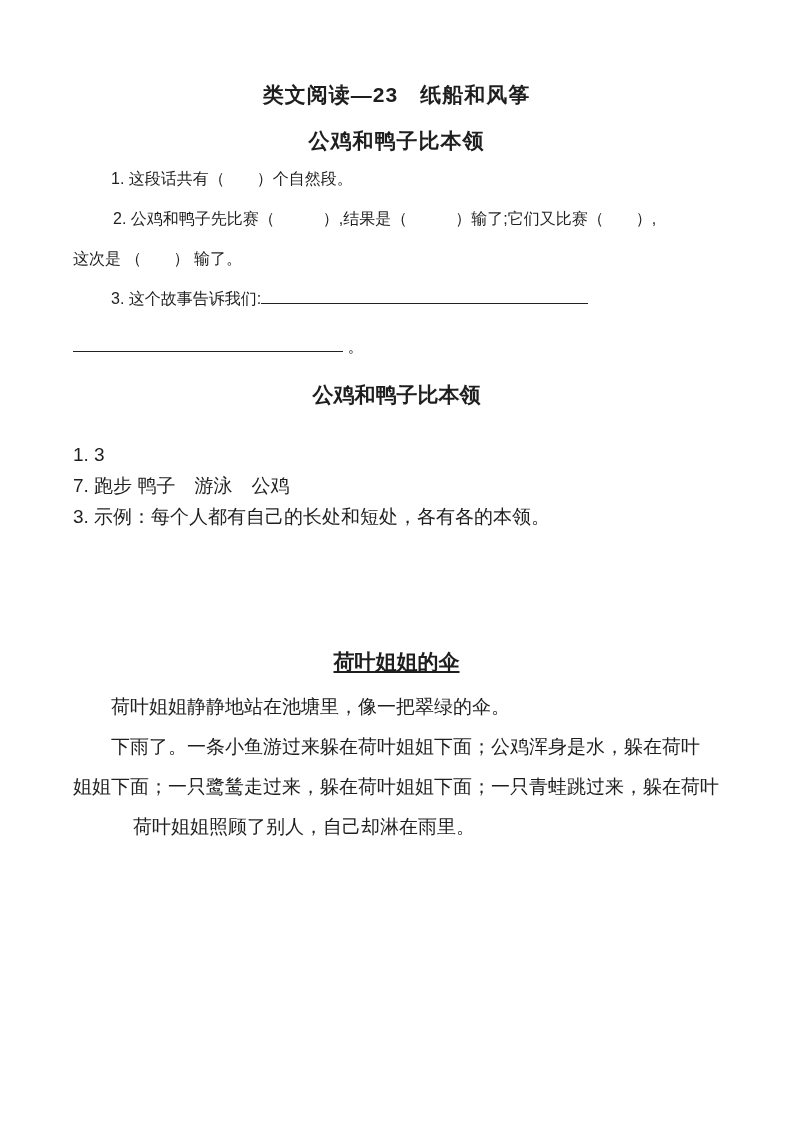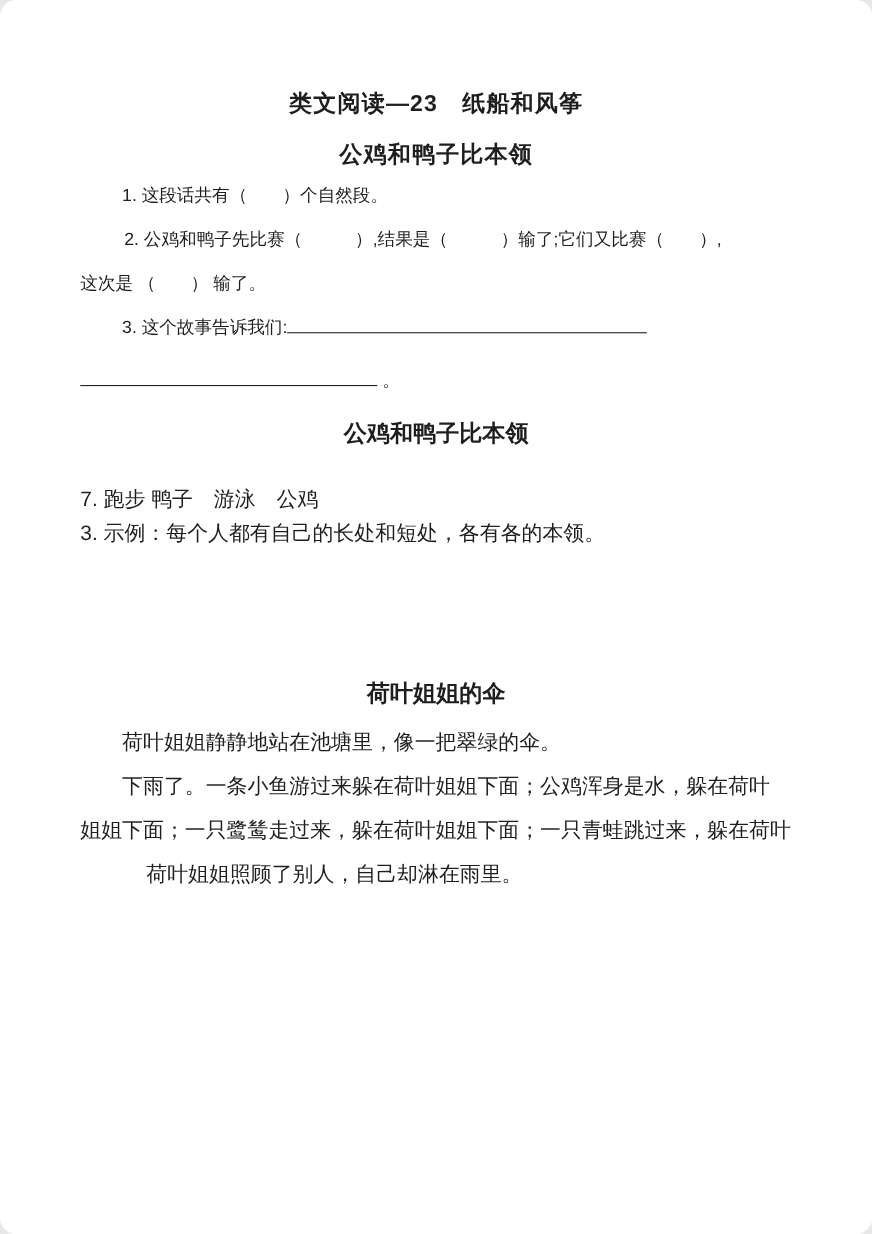--- a/index.html
+++ b/index.html
@@ -6,21 +6,20 @@
   .page {
     width: 793px;
     height: 1122px;
     margin: 0 auto;
     background: #ffffff;
     color: #1e1e1e;
     position: relative;
     overflow: hidden;
     box-sizing: border-box;
     padding: 82px 73px 0 73px;
-    border-radius: 15px;
   }
 
   .h-center {
     text-align: center;
     font-weight: bold;
     font-family: "Liberation Sans", "DejaVu Sans", sans-serif;
     font-size: 21px;
     line-height: 26px;
   }
   .doc-title { letter-spacing: 1px; }
@@ -56,21 +55,21 @@
   .blank-row { margin-top: 8px; }
 
   .answers-heading { margin-top: 15px; }
   .answers {
     margin-top: 31px;
     font-family: "Liberation Sans", "DejaVu Sans", sans-serif;
     font-size: 19px;
   }
   .answers .line { line-height: 31px; height: 31px; }
 
-  .section2-heading { margin-top: 117px; }
+  .section2-heading { margin-top: 117px; text-decoration: underline; }
   .passage2 { margin-top: 12px; }
 </style>
 </head>
 <body>
 
 <div class="page">
 
   <div class="h-center doc-title">类文阅读—23　纸船和风筝</div>
 
   <div class="h-center section-heading">公鸡和鸭子比本领</div>
@@ -80,20 +79,21 @@
     <div class="line indent">1. 这段话共有（　　）个自然段。</div>
     <div class="line indent-md">2. 公鸡和鸭子先比赛（　　　）,结果是（　　　）输了;它们又比赛（　　）,</div>
     <div class="line">这次是 （　　） 输了。</div>
     <div class="line indent"><span>3. 这个故事告诉我们:</span><span class="blank blank-a"></span></div>
     <div class="line blank-row"><span class="blank blank-b"></span> <span>。</span></div>
   </div>
 
   <div class="h-center answers-heading">公鸡和鸭子比本领</div>
 
   <div class="answers">
+    <div class="line">1. 3</div>
     <div class="line">7. 跑步 鸭子　游泳　公鸡</div>
     <div class="line">3. 示例：每个人都有自己的长处和短处，各有各的本领。</div>
   </div>
 
   <div class="h-center section2-heading">荷叶姐姐的伞</div>
 
   <div class="passage passage2">
     <div class="line indent">荷叶姐姐静静地站在池塘里，像一把翠绿的伞。</div>
     <div class="line indent">下雨了。一条小鱼游过来躲在荷叶姐姐下面；公鸡浑身是水，躲在荷叶</div>
     <div class="line">姐姐下面；一只鹭鸶走过来，躲在荷叶姐姐下面；一只青蛙跳过来，躲在荷叶</div>

